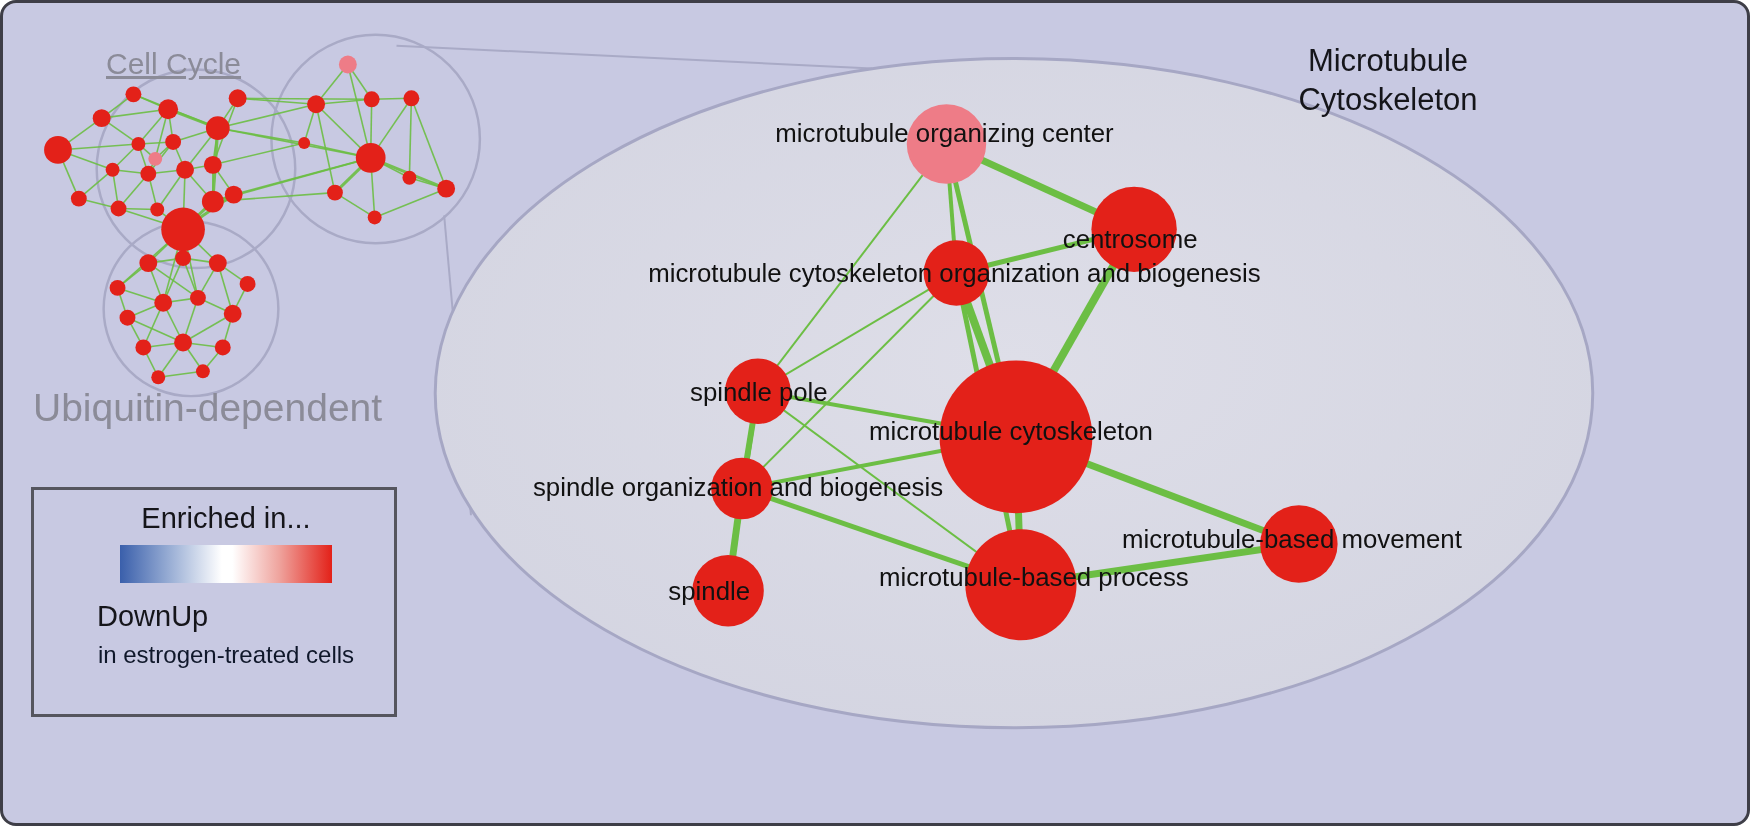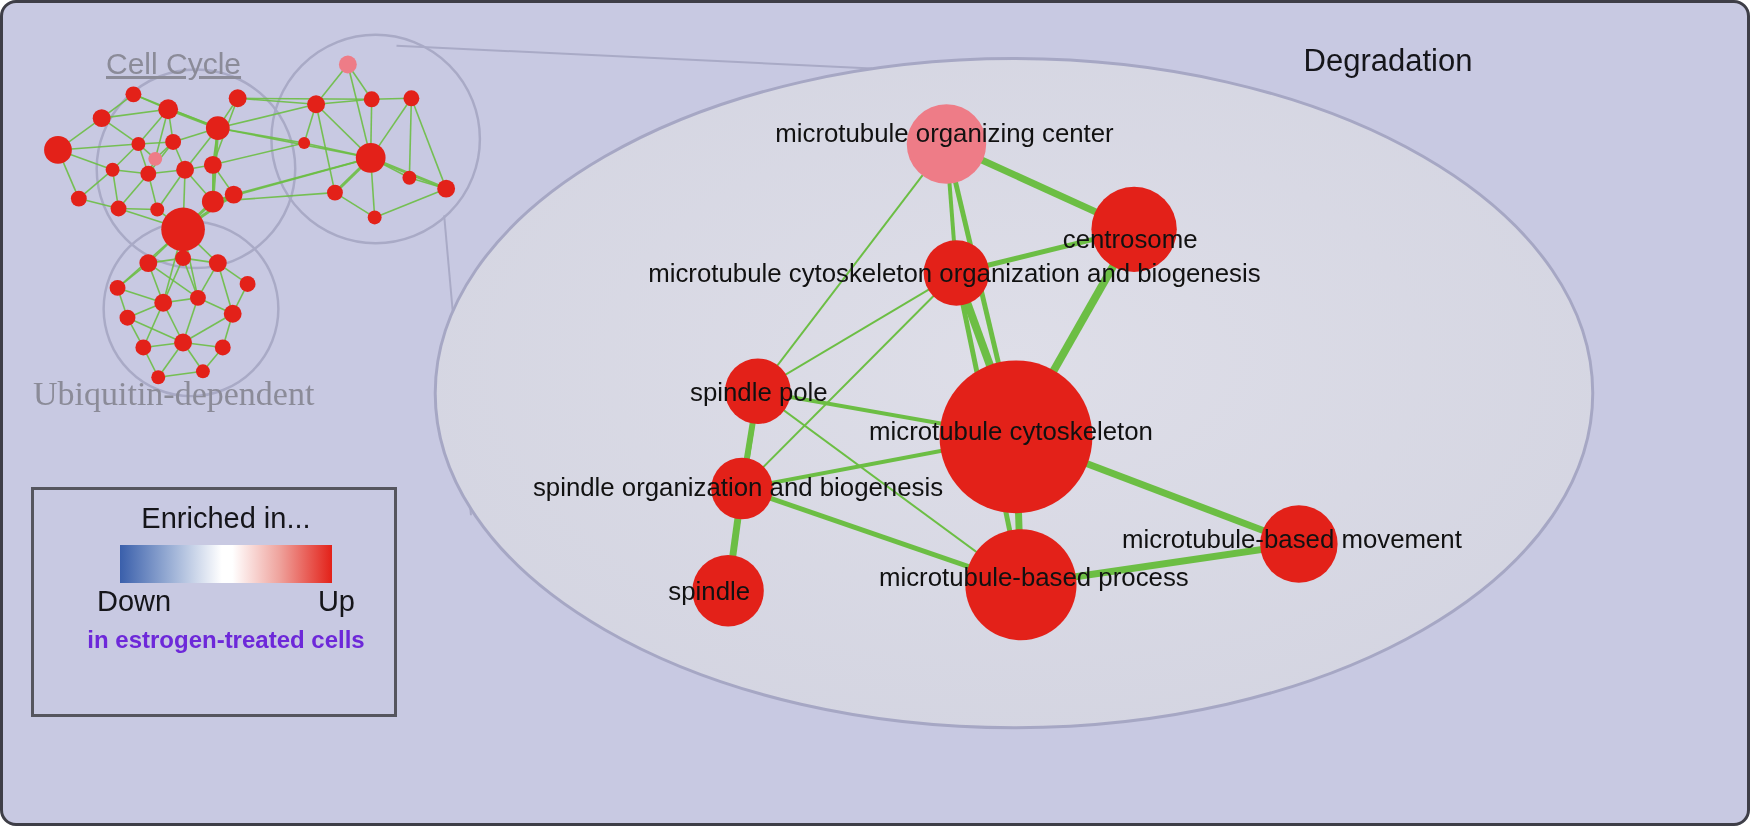--- a/index.html
+++ b/index.html
@@ -29,25 +29,24 @@
   }
   .cc-label {
     position: absolute;
     left: 103px; top: 44px;
     font-size: 30px;
     color: #8b8b98;
     text-decoration: underline;
   }
   .ubi-label {
     position: absolute;
-    left: 30px; top: 372px;
-    font-size: 34px;
+    left: 30px; top: 386px;
+    font-size: 39px;
     line-height: 37px;
     color: #8b8b98;
-    font-family: Liberation Serif, serif;
   }
   .mt-title {
     position: absolute;
     left: 1268px; top: 38px;
     width: 234px;
     text-align: center;
     font-size: 31px;
     line-height: 39px;
     color: #15151a;
   }
@@ -64,32 +63,30 @@
     margin-top: 12px;
     font-size: 29px;
     color: #15151a;
   }
   .legend-bar {
     width: 212px; height: 38px;
     margin: 10px auto 0 auto;
   }
   .legend-row {
     width: 258px;
-    margin: 2px auto 0 auto;
+    margin: 17px auto 0 auto;
     display: flex;
-    justify-content: space-between;
     font-size: 29px;
     color: #15151a;
   }
   .legend-caption {
     margin-top: 6px;
     font-size: 24px;
     line-height: 31px;
-    color: #6d28d9;
-    font-weight: bold;
+    color: #0f172a;
   }
 </style>
 </head>
 <body>
 
 <div class="figure">
 
   <svg id="net-svg" viewBox="0 0 1750 826">
     <defs>
       <radialGradient id="ellipseFill" cx="50%" cy="45%" r="70%">
@@ -297,21 +294,22 @@
       <text x="708" y="601" text-anchor="middle" font-size="26">spindle</text>
     </svg>
 
   <div class="cc-label">Cell Cycle</div>
 
   <div class="ubi-label">
     <div>Ubiquitin-dependent</div>
   </div>
 
   <div class="mt-title">
-    <div>Degradation</div>
+    <div>Microtubule</div>
+    <div>Cytoskeleton</div>
   </div>
 
   <div class="legend">
     <div class="legend-title">Enriched in...</div>
     <div class="legend-bar" id="legend-bar" style="background: linear-gradient(90deg, rgb(58, 95, 171) 0%, rgb(147, 169, 210) 22%, rgb(255, 255, 255) 48%, rgb(255, 255, 255) 53%, rgb(239, 164, 158) 75%, rgb(227, 33, 25) 100%);"></div>
     <div class="legend-row">
       <span>Down</span>
       <span>Up</span>
     </div>
     <div class="legend-caption">

